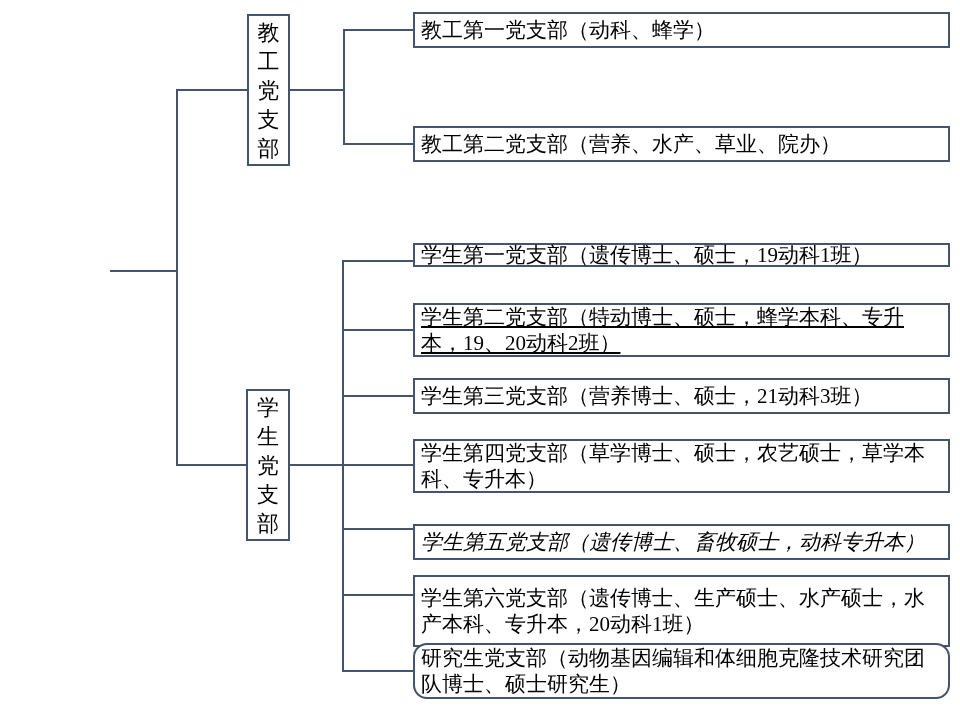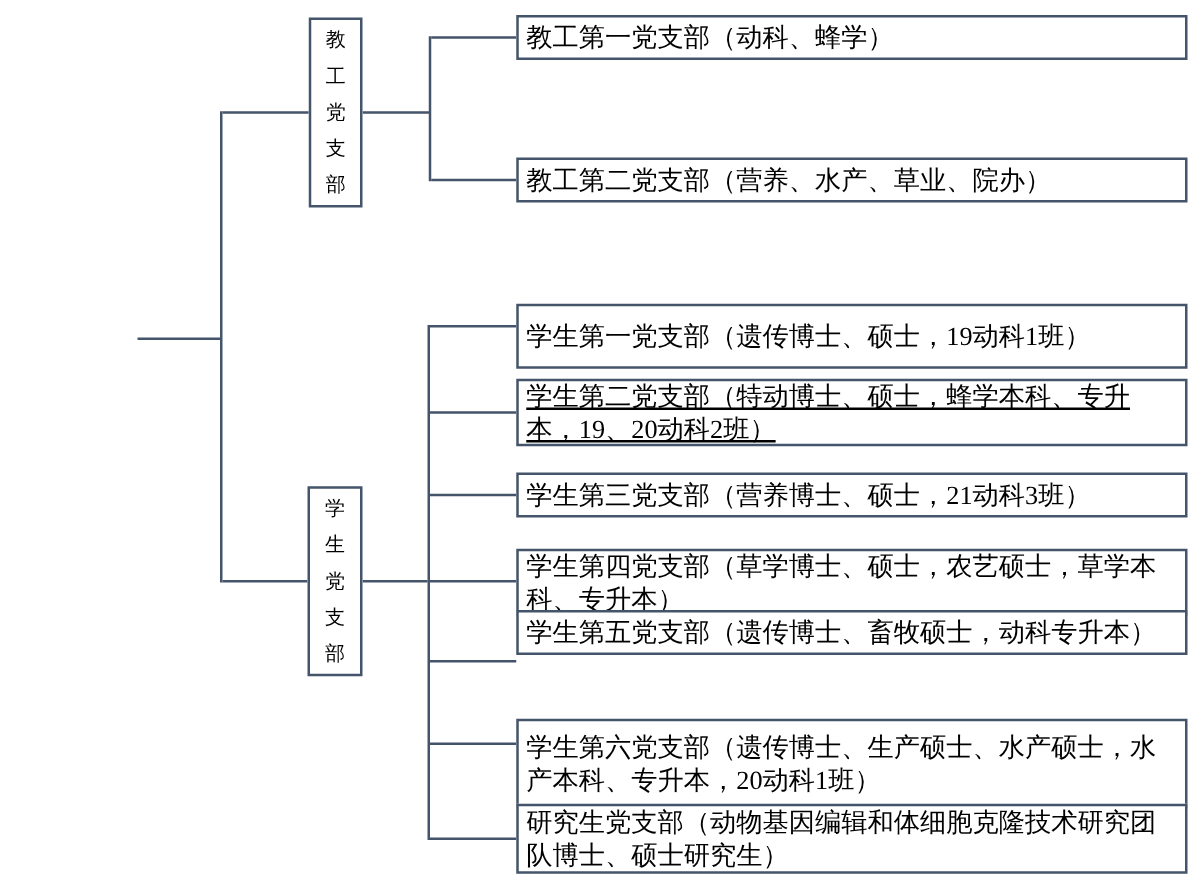--- a/index.html
+++ b/index.html
@@ -27,44 +27,44 @@
   .root-box {
     left: 7px; top: 253px; width: 103px; height: 37px;
     justify-content: center;
     font-size: 22px;
     white-space: nowrap;
   }
   .vbox {
     flex-direction: column;
     justify-content: center;
     text-align: center;
-    font-size: 16px;
+    font-size: 22px;
     line-height: 29px;
     word-break: break-all;
     padding: 2px 17px;
   }
   .vbox.faculty { left: 247px; top: 14px;  width: 43px; height: 152px; }
   .vbox.student { left: 246px; top: 389px; width: 44px; height: 152px; }
   .child {
     left: 413px;
     width: 537px;
     font-size: 21px;
     line-height: 26px;
     padding: 0 8px 0 6px;
     box-sizing: border-box;
   }
   .c1 { top: 12px;  height: 36px; }
   .c2 { top: 126px; height: 36px; }
-  .c3 { top: 243px; height: 52px; }
+  .c3 { top: 243px; height: 24px; }
   .c4 { top: 303px; height: 54px; text-decoration: underline; }
   .c5 { top: 378px; height: 36px; }
   .c6 { top: 439px; height: 54px; }
-  .c7 { top: 488px; height: 36px; }
+  .c7 { top: 524px; height: 36px; font-style: italic; }
   .c8 { top: 548px; height: 72px; margin-top: 27px; }
-  .c9 { top: 643px; height: 56px; }
+  .c9 { top: 643px; height: 56px; border-radius: 14px; }
   .line {
     position: absolute;
     background: #44546A;
   }
   
   .l-root      { left: 110px; top: 270px; width: 66px;  height: 2px; }
   .l-trunk     { left: 176px; top: 89px;  width: 2px;   height: 377px; }
   .l-fac-in    { left: 178px; top: 89px;  width: 69px;  height: 2px; }
   .l-fac-out   { left: 290px; top: 89px;  width: 54px;  height: 2px; }
   .l-fac-v     { left: 343px; top: 29px;  width: 2px;   height: 116px; }

